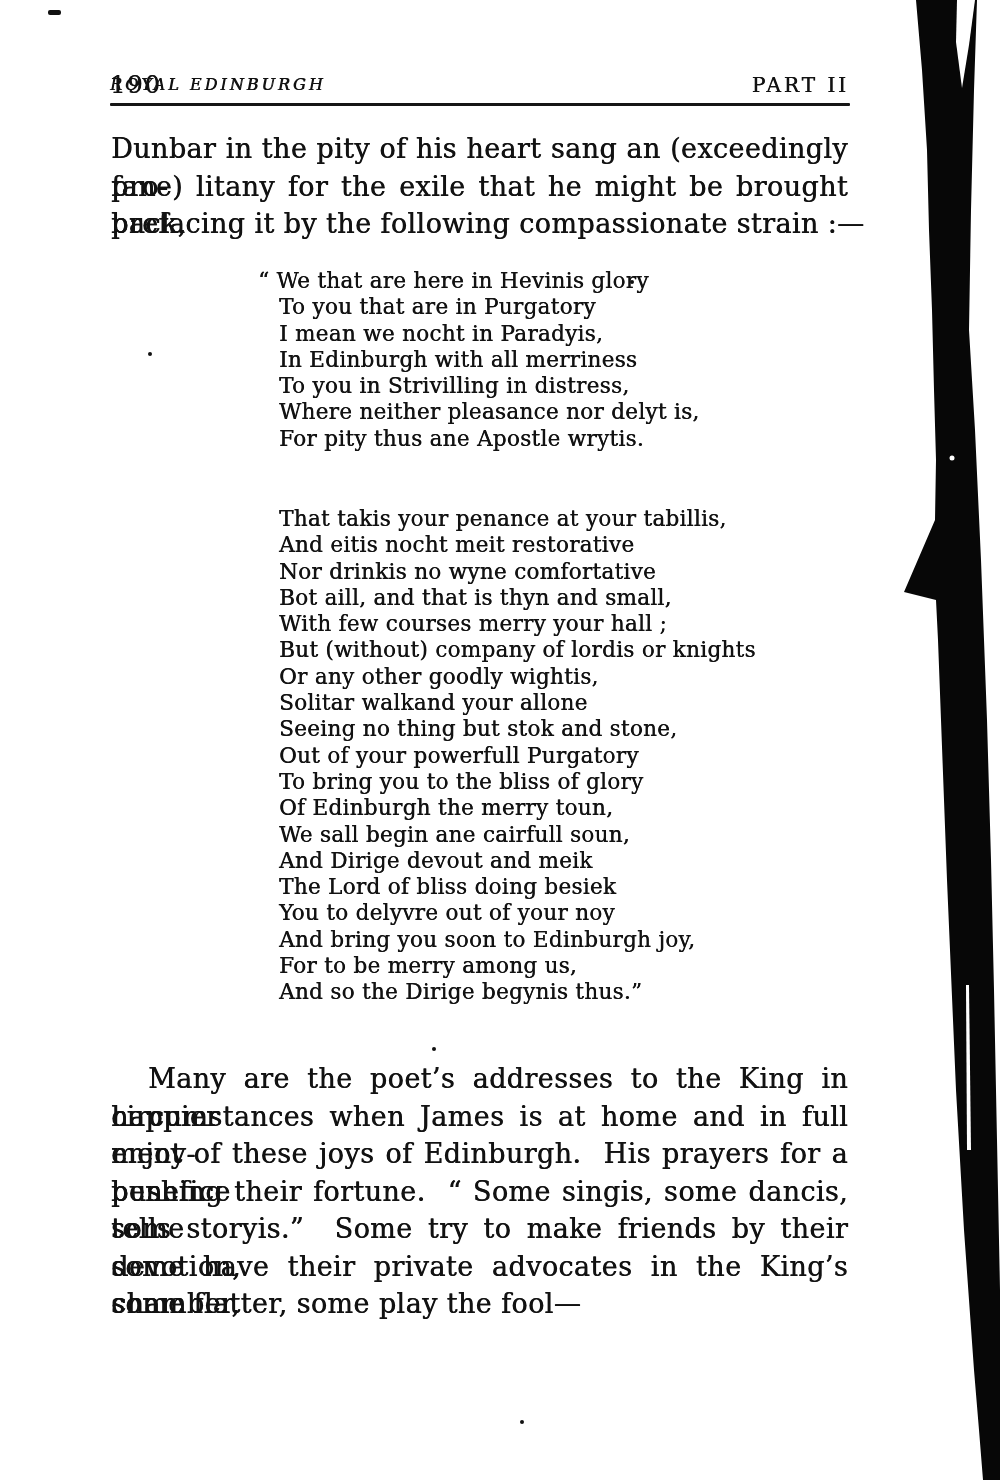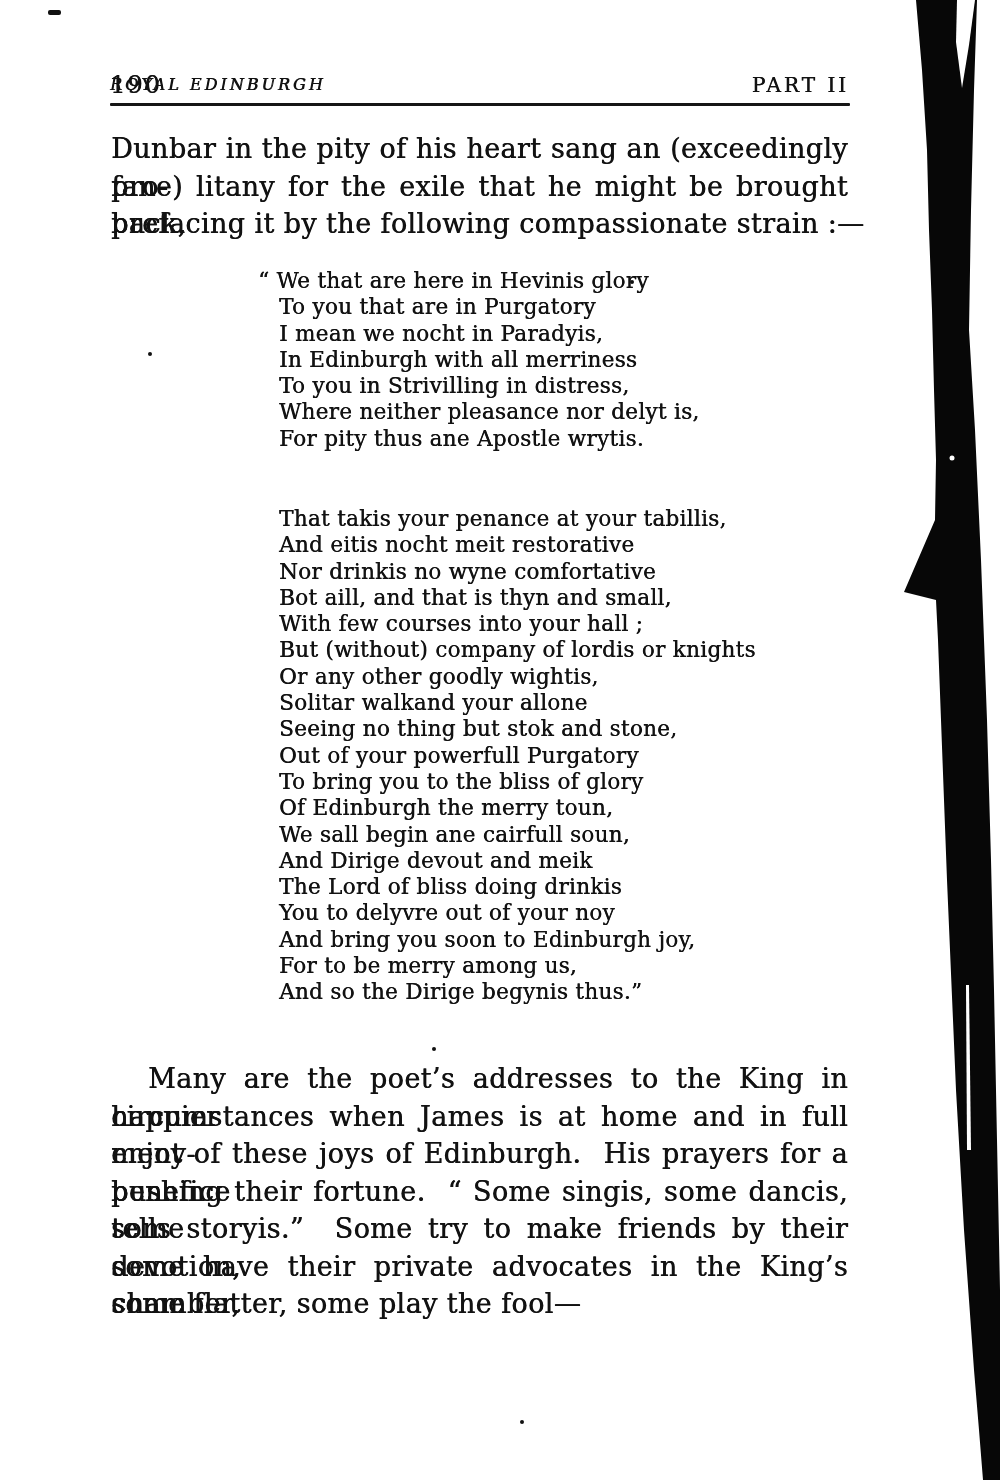--- a/index.html
+++ b/index.html
@@ -67,31 +67,31 @@
     <div class="vline">To you in Strivilling in distress,</div>
     <div class="vline">Where neither pleasance nor delyt is,</div>
     <div class="vline">For pity thus ane Apostle wrytis.</div>
   </div>
 
   <div class="stanza" id="stanza2">
     <div class="vline">That takis your penance at your tabillis,</div>
     <div class="vline">And eitis nocht meit restorative</div>
     <div class="vline">Nor drinkis no wyne comfortative</div>
     <div class="vline">Bot aill, and that is thyn and small,</div>
-    <div class="vline">With few courses into your hall ;</div>
+    <div class="vline">With few courses merry your hall ;</div>
     <div class="vline">But (without) company of lordis or knights</div>
     <div class="vline">Or any other goodly wightis,</div>
     <div class="vline">Solitar walkand your allone</div>
     <div class="vline">Seeing no thing but stok and stone,</div>
     <div class="vline">Out of your powerfull Purgatory</div>
     <div class="vline">To bring you to the bliss of glory</div>
     <div class="vline">Of Edinburgh the merry toun,</div>
     <div class="vline">We sall begin ane cairfull soun,</div>
     <div class="vline">And Dirige devout and meik</div>
-    <div class="vline">The Lord of bliss doing drinkis</div>
+    <div class="vline">The Lord of bliss doing besiek</div>
     <div class="vline">You to delyvre out of your noy</div>
     <div class="vline">And bring you soon to Edinburgh joy,</div>
     <div class="vline">For to be merry among us,</div>
     <div class="vline">And so the Dirige begynis thus.”</div>
   </div>
 
   <div class="para" id="para2">
     <div class="pline j indent">Many are the poet’s addresses to the King in happier</div>
     <div class="pline j">circumstances when James is at home and in full enjoy-</div>
     <div class="pline j">ment of these joys of Edinburgh.&nbsp; His prayers for a benefice</div>

